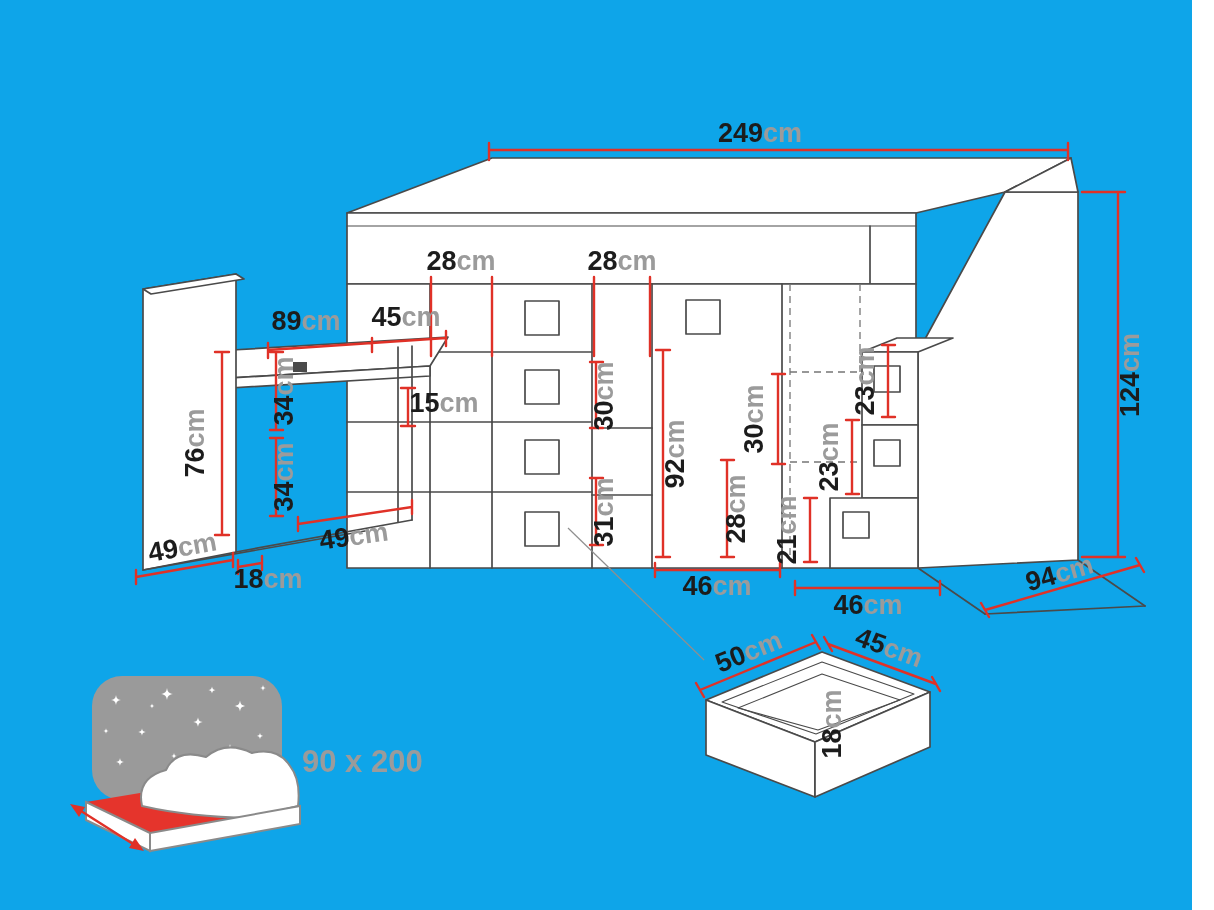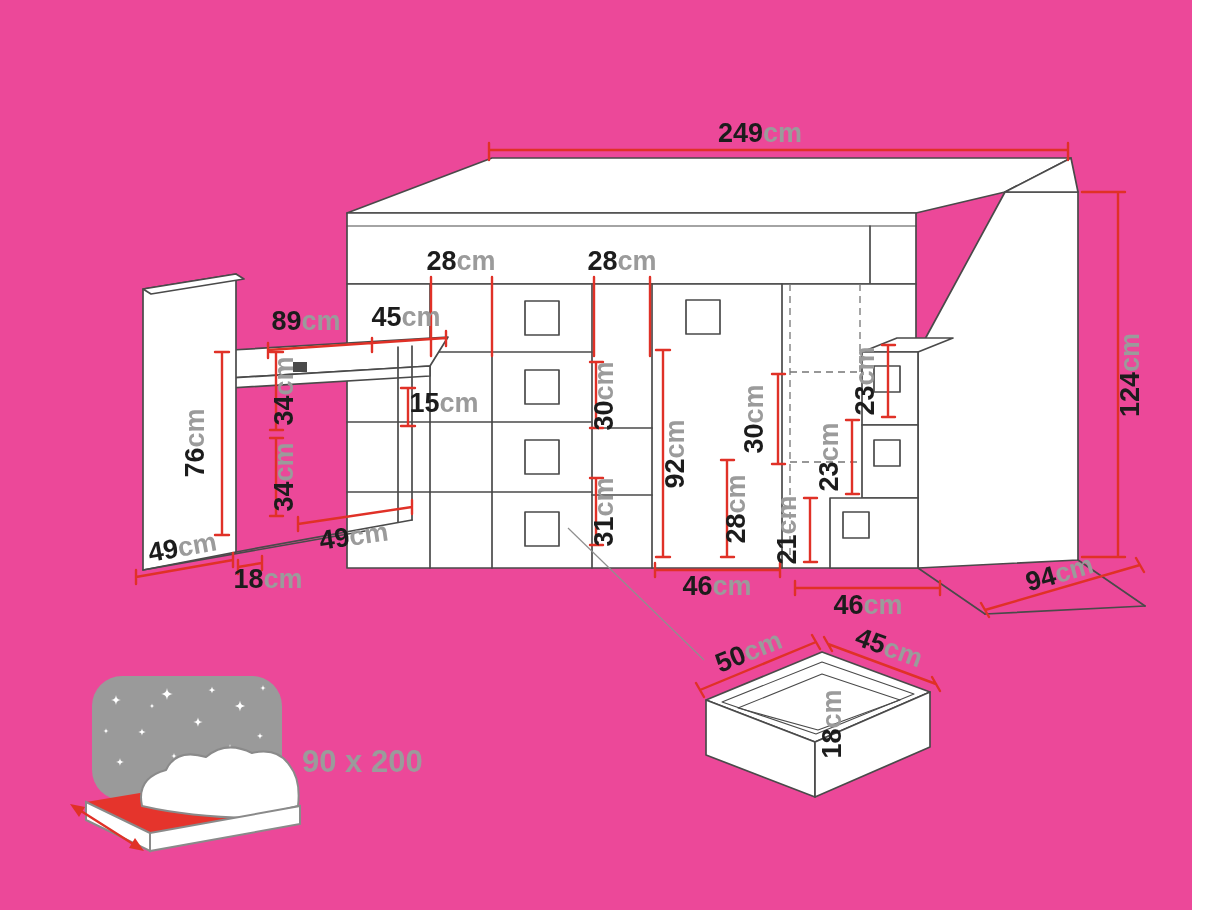--- a/index.html
+++ b/index.html
@@ -1,16 +1,16 @@
 <!DOCTYPE html>
 <html><head>
 <meta charset="utf-8">
 <style>
   html,body{margin:0;padding:0;background:#fff}
-  .stage{position:relative;width:1192px;height:910px;background:#ec4899;overflow:hidden;
+  .stage{position:relative;width:1192px;height:910px;background:#0ea5e9;overflow:hidden;
          font-family:"Liberation Sans",sans-serif}
   svg{display:block}
   .ln{fill:none;stroke:#4a4a4a;stroke-width:1.7;stroke-linejoin:round;stroke-linecap:round}
   .lnw{fill:#ffffff;stroke:#4a4a4a;stroke-width:1.7;stroke-linejoin:round}
   .thin{stroke-width:1.1}
   .dash{fill:none;stroke:#767676;stroke-width:1.3;stroke-dasharray:7 5}
   .red{fill:none;stroke:#e03127;stroke-width:2.4;stroke-linecap:round}
   .redf{fill:#e03127;stroke:none}
   .ptr{fill:none;stroke:#8f8f8f;stroke-width:1.2}
   .dim{font:700 27px "Liberation Sans",sans-serif;fill:#1c1c1c}

